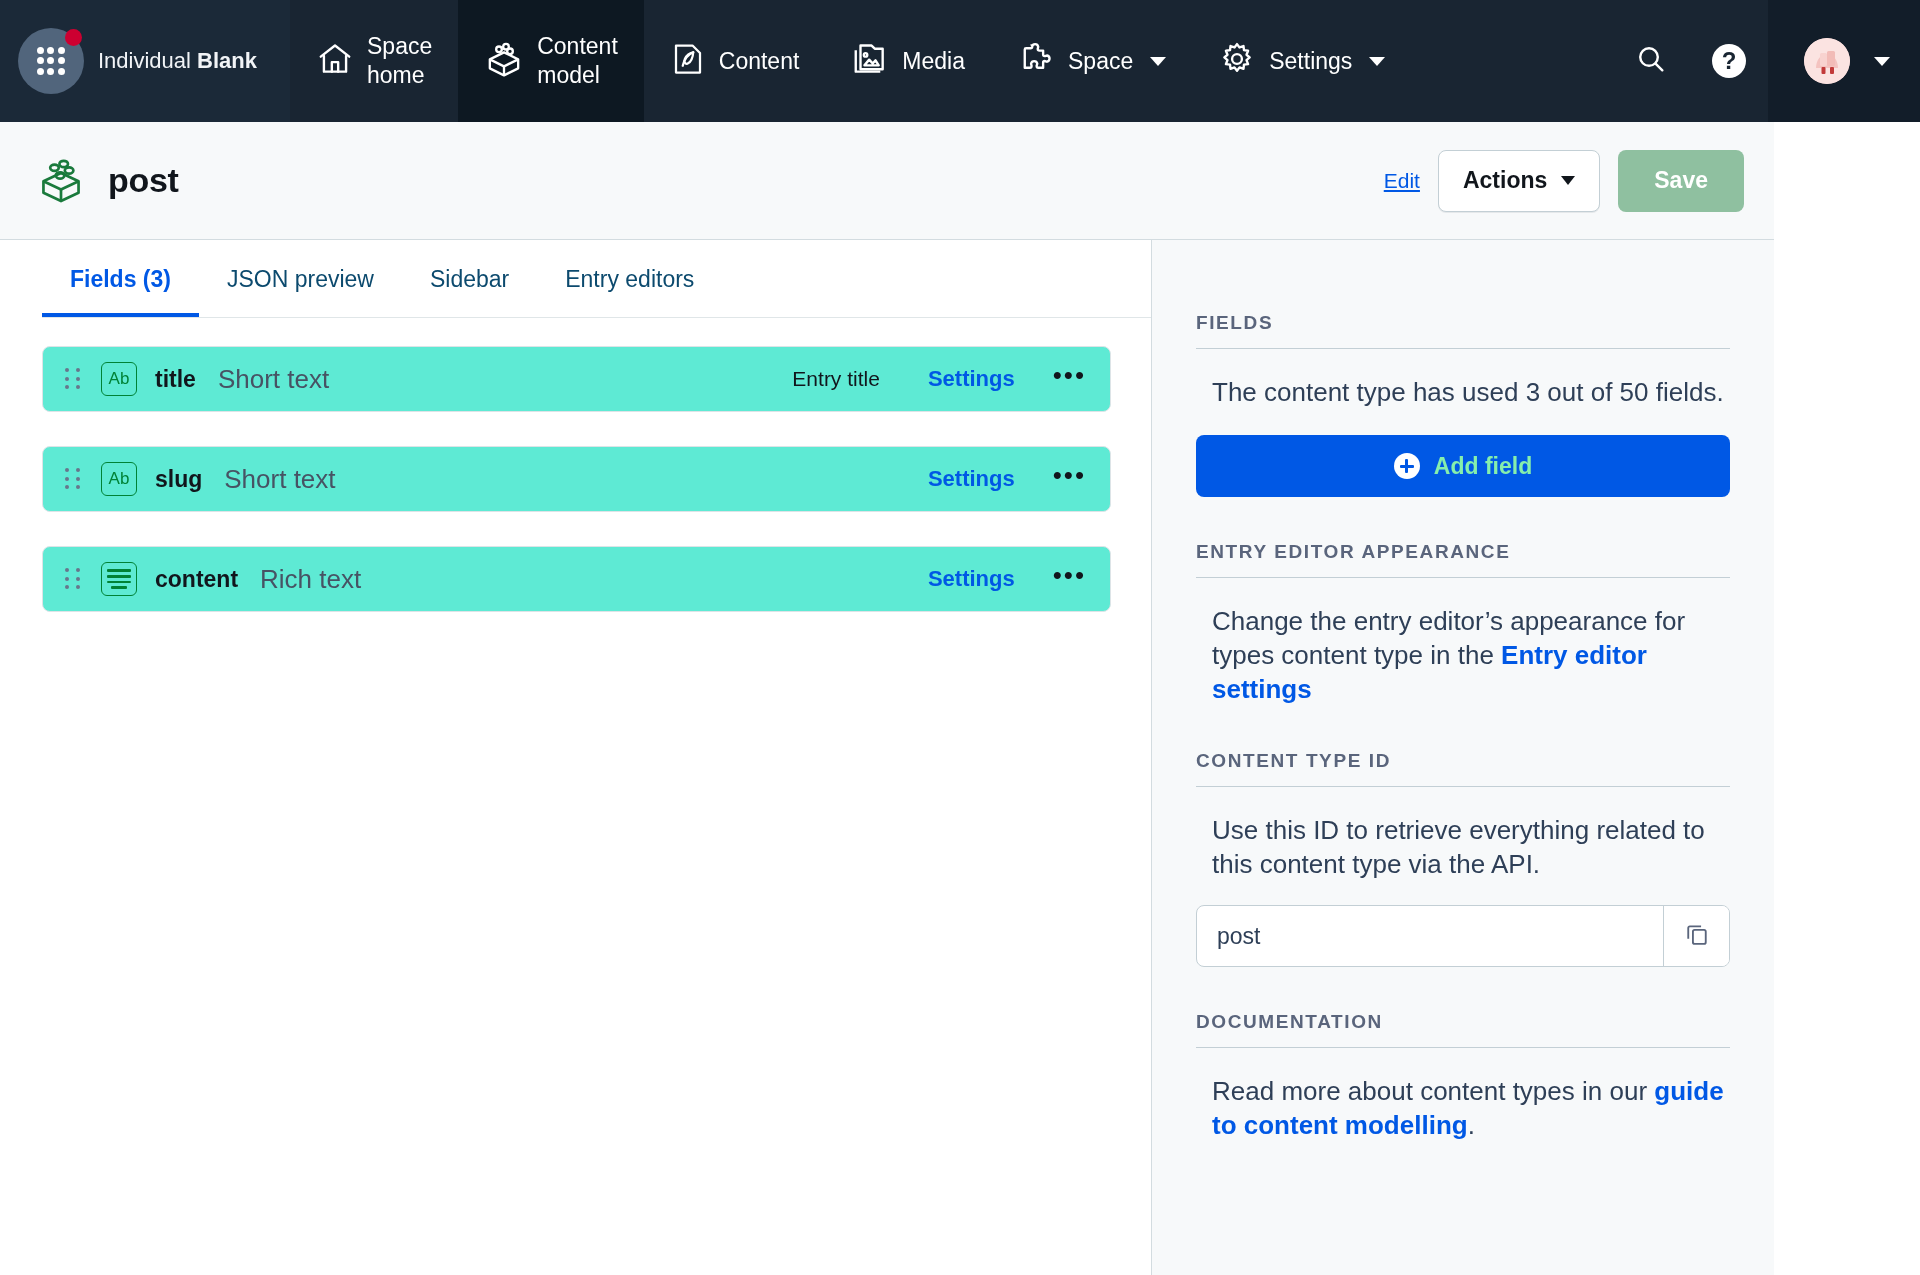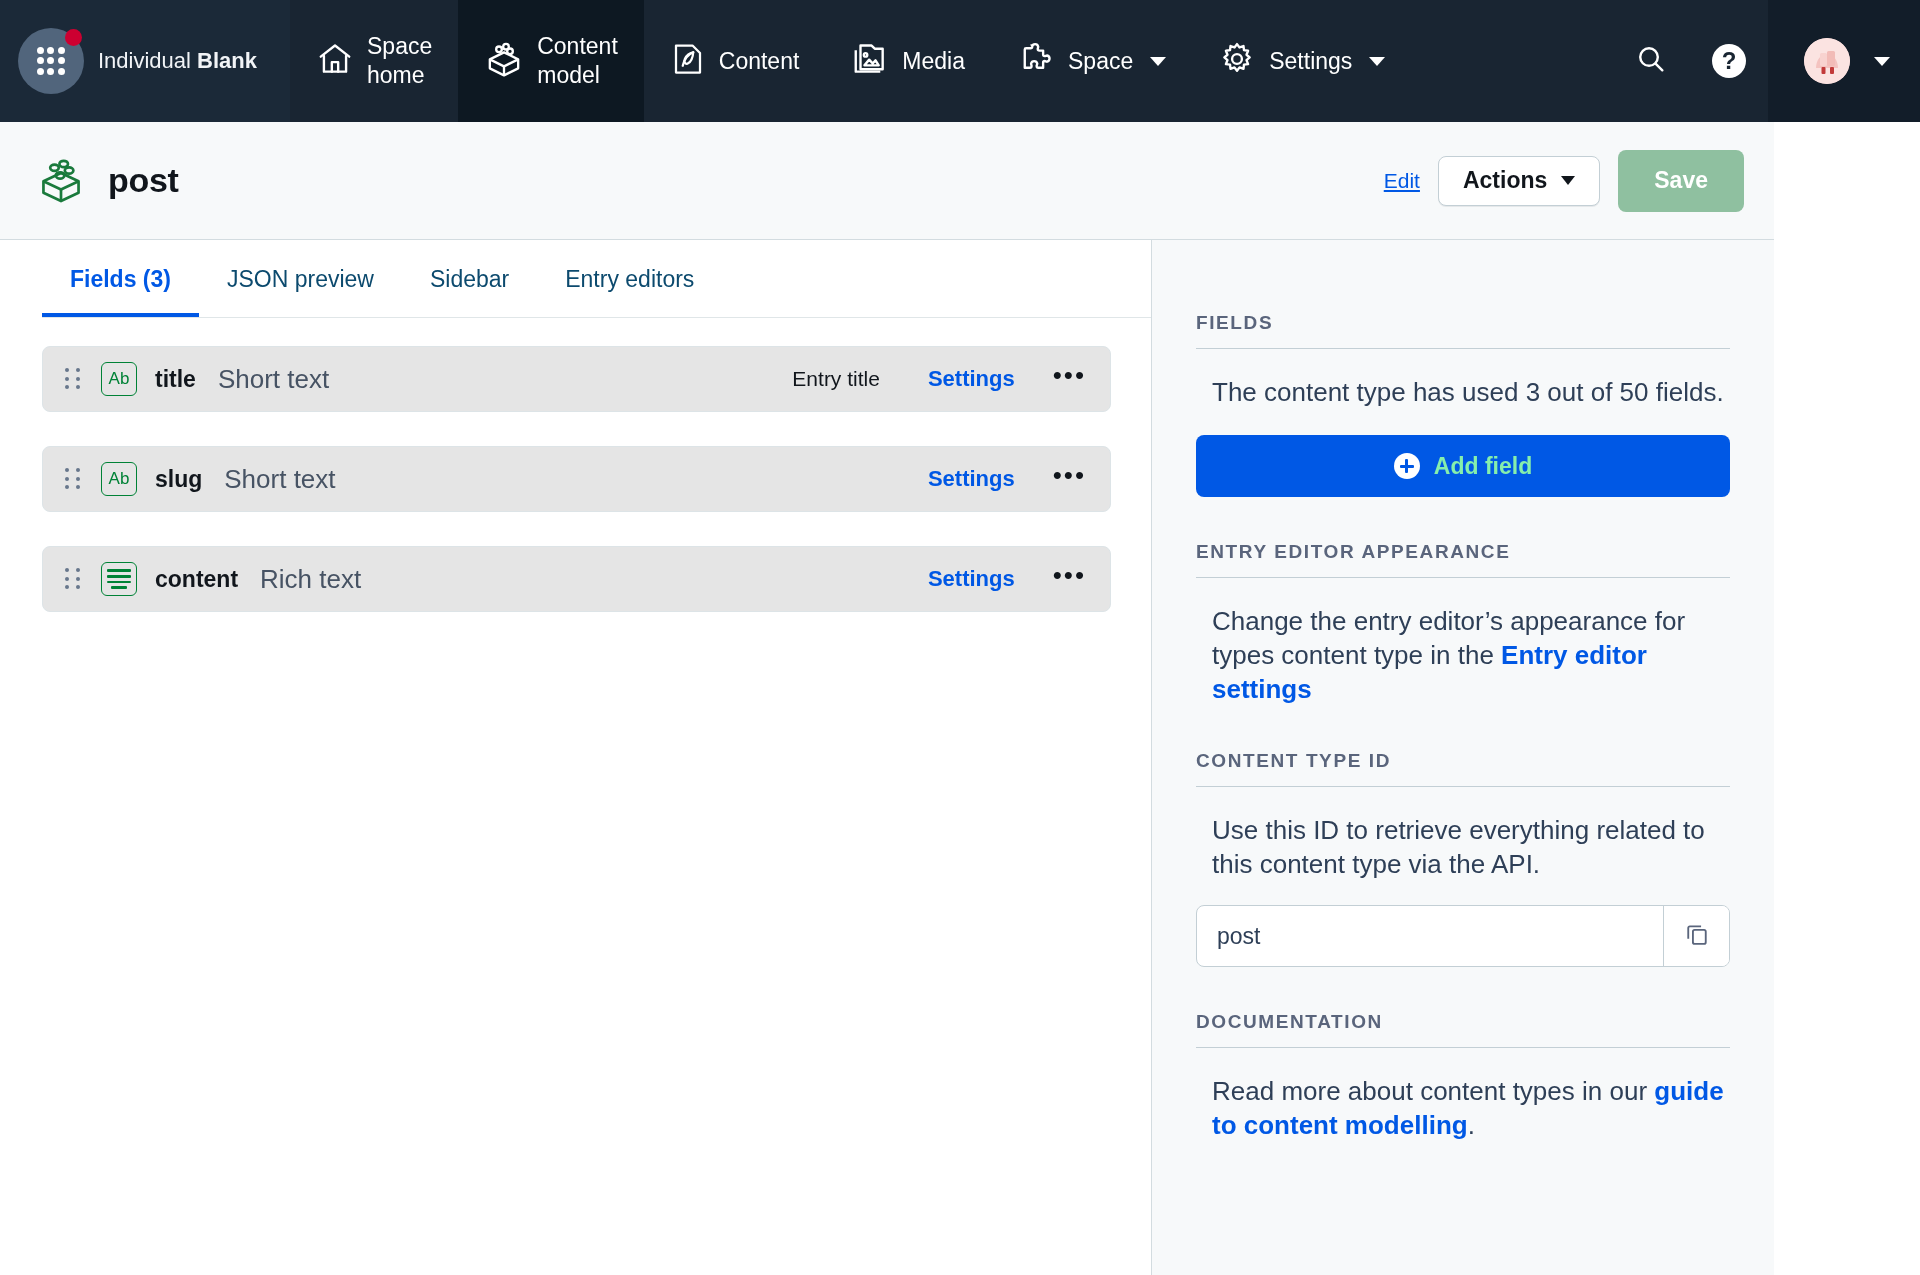--- a/index.html
+++ b/index.html
@@ -119,21 +119,21 @@
     font-size: 21px; color: #0058e5; text-decoration: underline; cursor: pointer;
     font-weight: 400;
   }
   .btn {
     font-family: "Liberation Sans", sans-serif;
     border-radius: 8px; cursor: pointer;
     display: inline-flex; align-items: center; justify-content: center;
   }
   .btn-actions {
     background: #ffffff; border: 1px solid #c3cfd5;
-    height: 50px; padding: 0 24px;
+    height: 62px; padding: 0 24px;
     font-size: 23px; font-weight: 600; color: #11161c;
     gap: 14px;
     box-shadow: 0 1px 0 rgba(25,37,50,0.08);
   }
   .chev {
     width: 0; height: 0;
     border-left: 7px solid transparent;
     border-right: 7px solid transparent;
     border-top: 9px solid #11161c;
   }
@@ -167,21 +167,21 @@
     white-space: nowrap;
   }
   .tab.active { color: #0058e5; font-weight: 600; border-bottom-color: #0058e5; }
 
   
   .field-list { padding: 28px 0 0 42px; }
   .field-row {
     width: 1069px; height: 66px;
     border: 1px solid #dde4e7;
     border-radius: 8px;
-    background: #e5e5e5;
+    background: #5eead4;
     display: flex; align-items: center;
     margin-bottom: 34px;
     padding: 0 24px 0 22px;
   }
   .drag-handle {
     width: 16px; height: 22px;
     display: grid; grid-template-columns: repeat(2, 1fr); grid-template-rows: repeat(3, 1fr);
     gap: 4px 5px;
     cursor: grab; flex: 0 0 auto; margin-right: 20px;
   }

